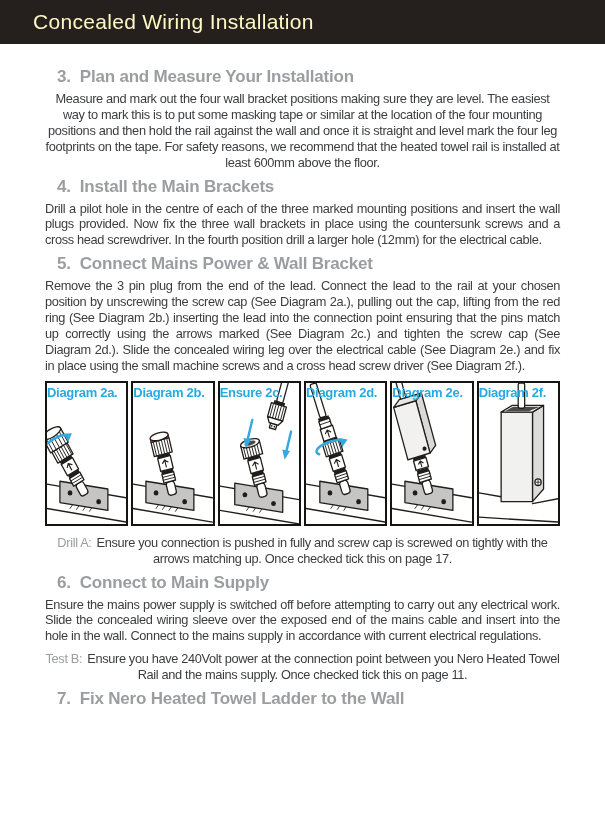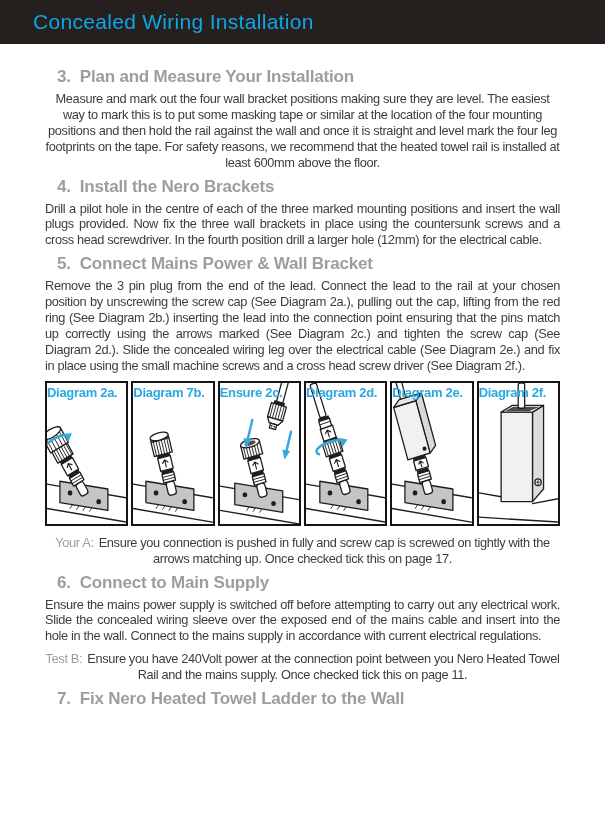--- a/index.html
+++ b/index.html
@@ -6,21 +6,21 @@
   body{
     width:605px;height:826px;overflow:hidden;background:#ffffff;
     font-family:"Liberation Sans", sans-serif;
     -webkit-font-smoothing:antialiased;
   }
   .header{
     height:44px;background:#251f1d;display:flex;align-items:center;
     padding-left:33px;box-sizing:border-box;
   }
   .header h1{
-    margin:0;color:#0ea5e9;font-size:21px;font-weight:400;letter-spacing:.3px;
+    margin:0;color:#fef9c3;font-size:21px;font-weight:400;letter-spacing:.3px;
   }
   .content{padding:17px 45px 0 45px;}
   h2.sec{
     color:#9b9da0;font-size:17px;line-height:18px;font-weight:700;
     margin:7px 12px 5px;letter-spacing:-.2px;
   }
   h2.sec .num{margin-right:9px;}
   p.body{
     color:#3c3d3f;font-size:12.8px;line-height:15.9px;margin:0 0 7px;
     letter-spacing:-.35px;
@@ -53,21 +53,21 @@
 
 <div class="header">
   <h1>Concealed Wiring Installation</h1>
 </div>
 
 <div class="content">
 
   <h2 class="sec"><span class="num">3.</span><span>Plan and Measure Your Installation</span></h2>
   <p class="body">Measure and mark out the four wall bracket positions making sure they are level. The easiest way to mark this is to put some masking tape or similar at the location of the four mounting positions and then hold the rail against the wall and once it is straight and level mark the four leg footprints on the tape. For safety reasons, we recommend that the heated towel rail is installed at least 600mm above the floor.</p>
 
-  <h2 class="sec"><span class="num">4.</span><span>Install the Nero Brackets</span></h2>
+  <h2 class="sec"><span class="num">4.</span><span>Install the Main Brackets</span></h2>
   <p class="body j">Drill a pilot hole in the centre of each of the three marked mounting positions and insert the wall plugs provided. Now fix the three wall brackets in place using the countersunk screws and a cross head screwdriver. In the fourth position drill a larger hole (12mm) for the electrical cable.</p>
 
   <h2 class="sec"><span class="num">5.</span><span>Connect Mains Power &amp; Wall Bracket</span></h2>
   <p class="body j">Remove the 3 pin plug from the end of the lead. Connect the lead to the rail at your chosen position by unscrewing the screw cap (See Diagram 2a.), pulling out the cap, lifting from the red ring (See Diagram 2b.) inserting the lead into the connection point ensuring that the pins match up correctly using the arrows marked (See Diagram 2c.) and tighten the screw cap (See Diagram 2d.). Slide the concealed wiring leg over the electrical cable (See Diagram 2e.) and fix in place using the small machine screws and a cross head screw driver (See Diagram 2f.).</p>
 
   <div class="diagrams">
 
     <figure class="panel" style="margin:0">
       <svg viewBox="0 0 86 145" preserveAspectRatio="none">
         <path class="ln" d="M0,104 L86,118 M0,129 L86,143"></path>
@@ -109,21 +109,21 @@
           <rect class="fd" x="-6.5" y="-25.5" width="13" height="3.5"></rect>
           <rect class="fw" x="-7" y="-39" width="14" height="13.5"></rect>
           <path class="ln" style="stroke-width:1.2" d="M0,-28.5 V-36 M-3,-33 L0,-36 L3,-33"></path>
           <rect class="fd" x="-7" y="-42" width="14" height="3"></rect>
           <rect class="fw" x="-10" y="-57" width="20" height="15"></rect>
           <path class="ln thin" d="M-7.5,-57 v15 M-4.5,-57 v15 M-1.5,-57 v15 M1.5,-57 v15 M4.5,-57 v15 M7.5,-57 v15"></path>
           <rect class="red" x="-10" y="-60.8" width="20" height="3.8"></rect>
           <ellipse class="fw" cx="0" cy="-60.8" rx="10" ry="3.8"></ellipse>
         </g>
       </svg>
-      <figcaption class="plabel">Diagram 7b.</figcaption>
+      <figcaption class="plabel">Diagram 2b.</figcaption>
     </figure>
 
     <figure class="panel" style="margin:0">
       <svg viewBox="0 0 86 145" preserveAspectRatio="none">
         <path class="ln" d="M0,106 L86,120 M0,131 L86,145"></path>
         <path class="ln thin" d="M34,124 l-5,7 M41,125 l-5,7 M48,126 l-5,7"></path>
         <polygon class="fg" points="16,103 68,111 68,133 16,125"></polygon>
         <circle class="fd" cx="27" cy="115" r="2.6"></circle>
           <circle class="fd" cx="58" cy="124" r="2.6"></circle>
         <g transform="translate(47,116) rotate(-15)">
@@ -222,21 +222,21 @@
         <polygon fill="#4a4a48" points="28,29 37,24.5 66,24.5 54,29"></polygon>
         <rect class="fw" x="42.5" y="0" width="7" height="26" rx="2"></rect>
         <circle class="fw" cx="64" cy="102" r="3.4"></circle>
         <path class="ln thin" d="M61.6,102 H66.4 M64,99.6 V104.4"></path>
       </svg>
       <figcaption class="plabel">Diagram 2f.</figcaption>
     </figure>
 
   </div>
 
-  <p class="body test"><span class="tlabel">Your A:</span><span>Ensure you connection is pushed in fully and screw cap is screwed on tightly with the arrows matching up. Once checked tick this on page 17.</span></p>
+  <p class="body test"><span class="tlabel">Drill A:</span><span>Ensure you connection is pushed in fully and screw cap is screwed on tightly with the arrows matching up. Once checked tick this on page 17.</span></p>
 
   <h2 class="sec"><span class="num">6.</span><span>Connect to Main Supply</span></h2>
   <p class="body j">Ensure the mains power supply is switched off before attempting to carry out any electrical work. Slide the concealed wiring sleeve over the exposed end of the mains cable and insert into the hole in the wall. Connect to the mains supply in accordance with current electrical regulations.</p>
 
   <p class="body test"><span class="tlabel">Test B:</span><span>Ensure you have 240Volt power at the connection point between you Nero Heated Towel Rail and the mains supply. Once checked tick this on page 11.</span></p>
 
   <h2 class="sec"><span class="num">7.</span><span>Fix Nero Heated Towel Ladder to the Wall</span></h2>
 
 </div>
 

